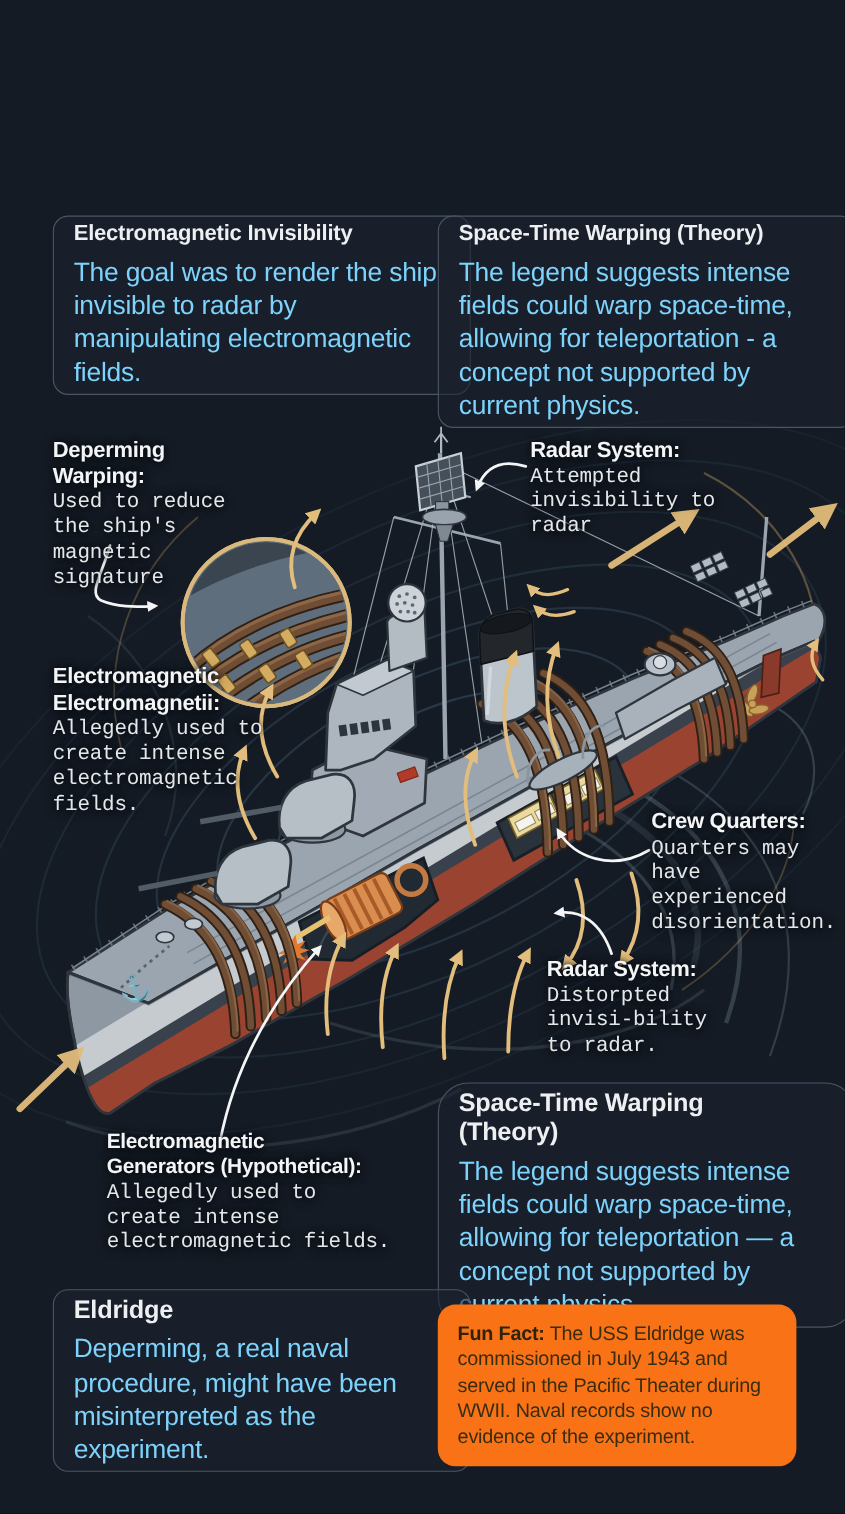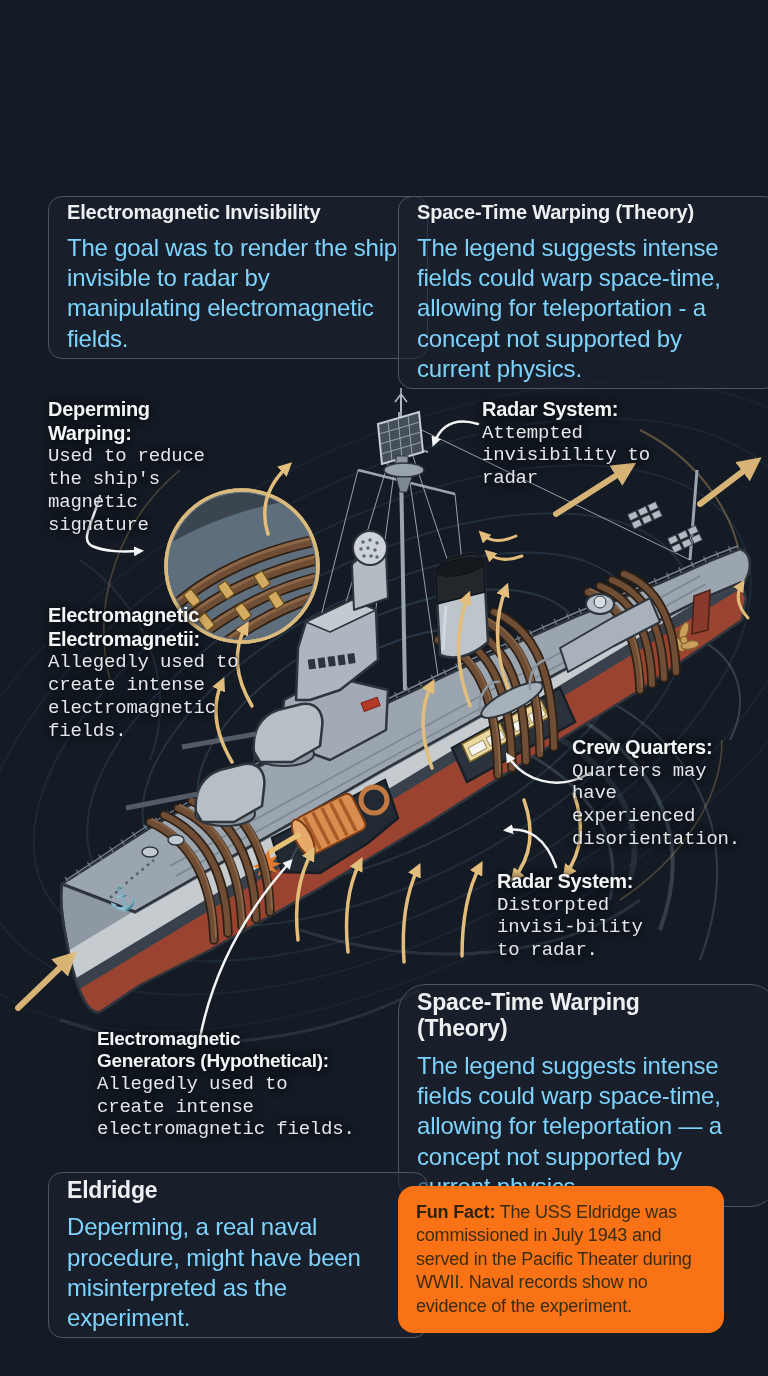--- a/index.html
+++ b/index.html
@@ -23,21 +23,21 @@
            font-size:18px;line-height:1.3;letter-spacing:-.2px;}
   .ff-l{font-weight:700;color:#2e2309;}
   .callout{position:absolute;z-index:3;
            text-shadow:0 0 5px rgba(8,12,18,.95),0 1px 10px rgba(8,12,18,.8);}
   .co-t{font-size:20px;font-weight:700;color:#f3f5f6;line-height:1.18;white-space:pre-line;
         letter-spacing:-.3px;}
   .co-b{font-size:19px;color:#e3e7ea;line-height:1.2;letter-spacing:-.2px;margin-top:0;font-family:Liberation Mono, monospace;}
   .co-depc{left:48px;top:398px;width:190px;}
   .co-radt{left:482px;top:398px;width:205px;}
   .co-emc{left:48px;top:604px;width:192px;}
-  .co-crew{left:572px;top:736px;width:162px;}
+  .co-crew{left:592px;top:736px;width:162px;}
   .co-radb{left:497px;top:870px;width:178px;}
   .co-emg{left:97px;top:1028px;width:262px;}
   .co-emg .co-t{font-size:19px;}
 </style>
 </head>
 <body>
 
 <div class="page">
 
   <svg class="illus" width="768" height="1376" viewBox="0 0 768 1376">

